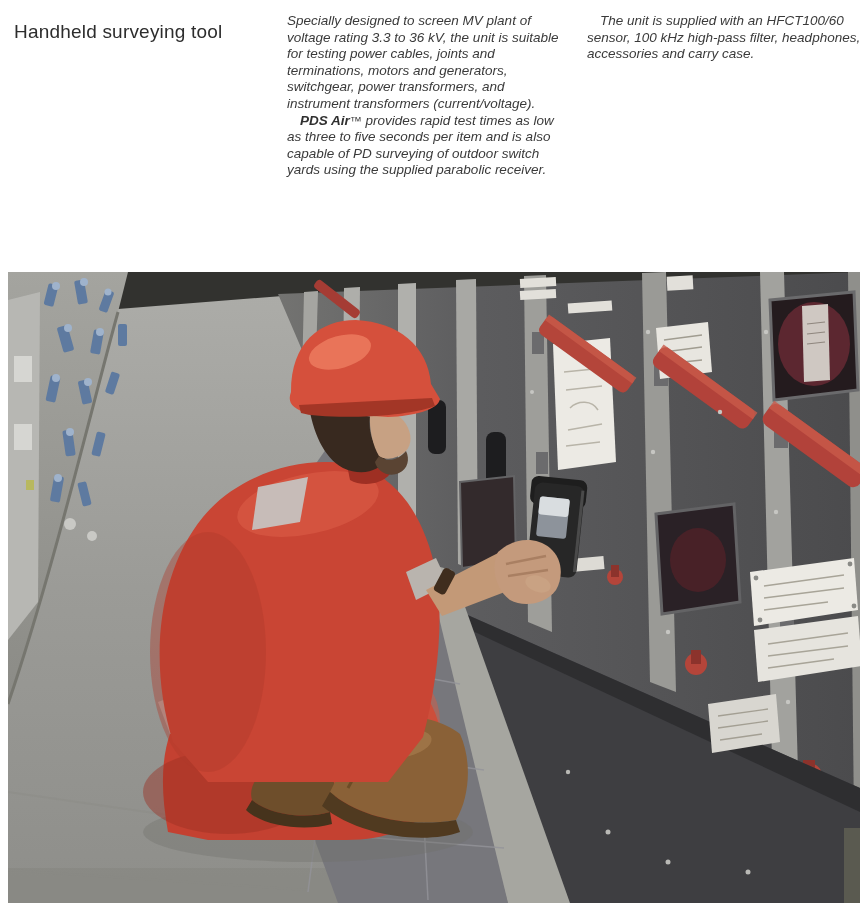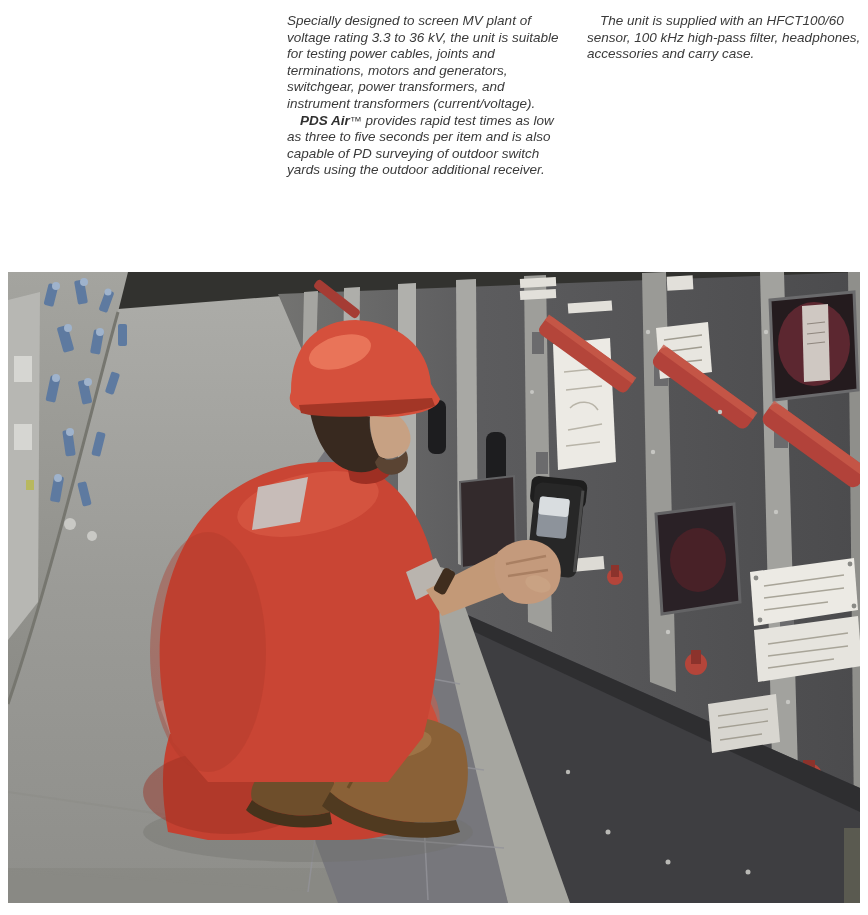--- a/index.html
+++ b/index.html
@@ -26,24 +26,25 @@
     position:absolute; left:8px; top:272px; width:852px; height:631px;
     overflow:hidden; background:#9a9a96;
   }
   .photo svg { display:block; width:852px; height:631px; }
 </style>
 </head>
 <body>
 
 <div class="page">
 
+  <div class="title">Handheld surveying tool</div>
 
   <div class="col col-1">
     <p><span>Specially designed to screen MV plant of voltage rating 3.3 to 36 kV, the unit is suitable for testing power cables, joints and terminations, motors and generators, switchgear, power transformers, and instrument transformers (current/voltage).</span></p>
-    <p class="indent"><b>PDS Air</b><span class="tm">™</span><span> provides rapid test times as low as three to five seconds per item and is also capable of PD surveying of outdoor switch yards using the outdoor additional receiver.</span></p>
+    <p class="indent"><b>PDS Air</b><span class="tm">™</span><span> provides rapid test times as low as three to five seconds per item and is also capable of PD surveying of outdoor switch yards using the supplied parabolic receiver.</span></p>
   </div>
 
   <div class="col col-2">
     <p class="indent"><span>The unit is supplied with an HFCT100/60 sensor, 100 kHz high-pass filter, headphones, accessories and carry case.</span></p>
   </div>
 
   <figure class="photo" style="margin:0" aria-label="Engineer in red coveralls and red hard hat crouching in a switchroom aisle, pressing a handheld PD survey unit against metal-clad MV switchgear fitted with red levers and white labels">
     <svg viewBox="0 0 852 631" preserveAspectRatio="none">
       <defs>
         <linearGradient id="floorG" x1="0" y1="0" x2="0" y2="1">

